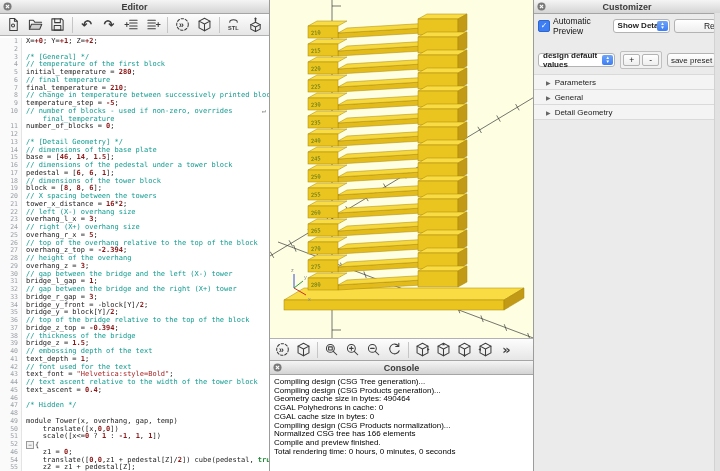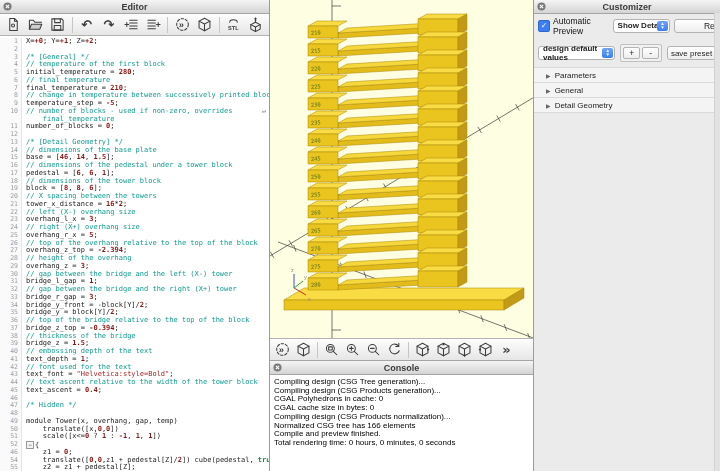--- a/index.html
+++ b/index.html
@@ -499,20 +499,21 @@
   <div class="titlebar">
     <span class="closebtn"><svg viewBox="0 0 10 10" width="9" height="9">
           <circle cx="5" cy="5" r="4.5" fill="#7a7a7a"></circle>
           <path d="M3.2 3.2l3.6 3.6M6.8 3.2 3.2 6.8" stroke="#fff" stroke-width="1.2"></path>
         </svg></span>
     <span>Console</span>
   </div>
   <div id="console-lines">
       <div>Compiling design (CSG Tree generation)...</div>
       <div>Compiling design (CSG Products generation)...</div>
+      <div>Geometry cache size in bytes: 490464</div>
       <div>CGAL Polyhedrons in cache: 0</div>
       <div>CGAL cache size in bytes: 0</div>
       <div>Compiling design (CSG Products normalization)...</div>
       <div>Normalized CSG tree has 166 elements</div>
       <div>Compile and preview finished.</div>
       <div>Total rendering time: 0 hours, 0 minutes, 0 seconds</div>
     </div>
 </div>
 
 <div id="customizer" class="abs">
@@ -528,21 +529,21 @@
     <span class="cust-label">Automatic Preview</span>
     <span class="combo" style="width:70px;margin-left:3px;">
       <span>Show Details</span>
       <span class="stepper">
           <span>▲</span>
           <span>▼</span>
         </span>
     </span>
     <span class="btn" style="width:34px;margin-left:4px;padding-left:40px;">Reset</span>
   </div>
-  <div class="cust-row" style="margin-top:12px;height:16px;">
+  <div class="cust-row" style="margin-top:19px;height:16px;">
     <span class="combo" style="width:94px;">
       <span>design default values</span>
       <span class="stepper">
           <span>▲</span>
           <span>▼</span>
         </span>
     </span>
     <span class="pm-group" style="margin-left:5px;">
       <span class="btn">+</span>
       <span class="btn" style="margin-left:2px;">-</span>

